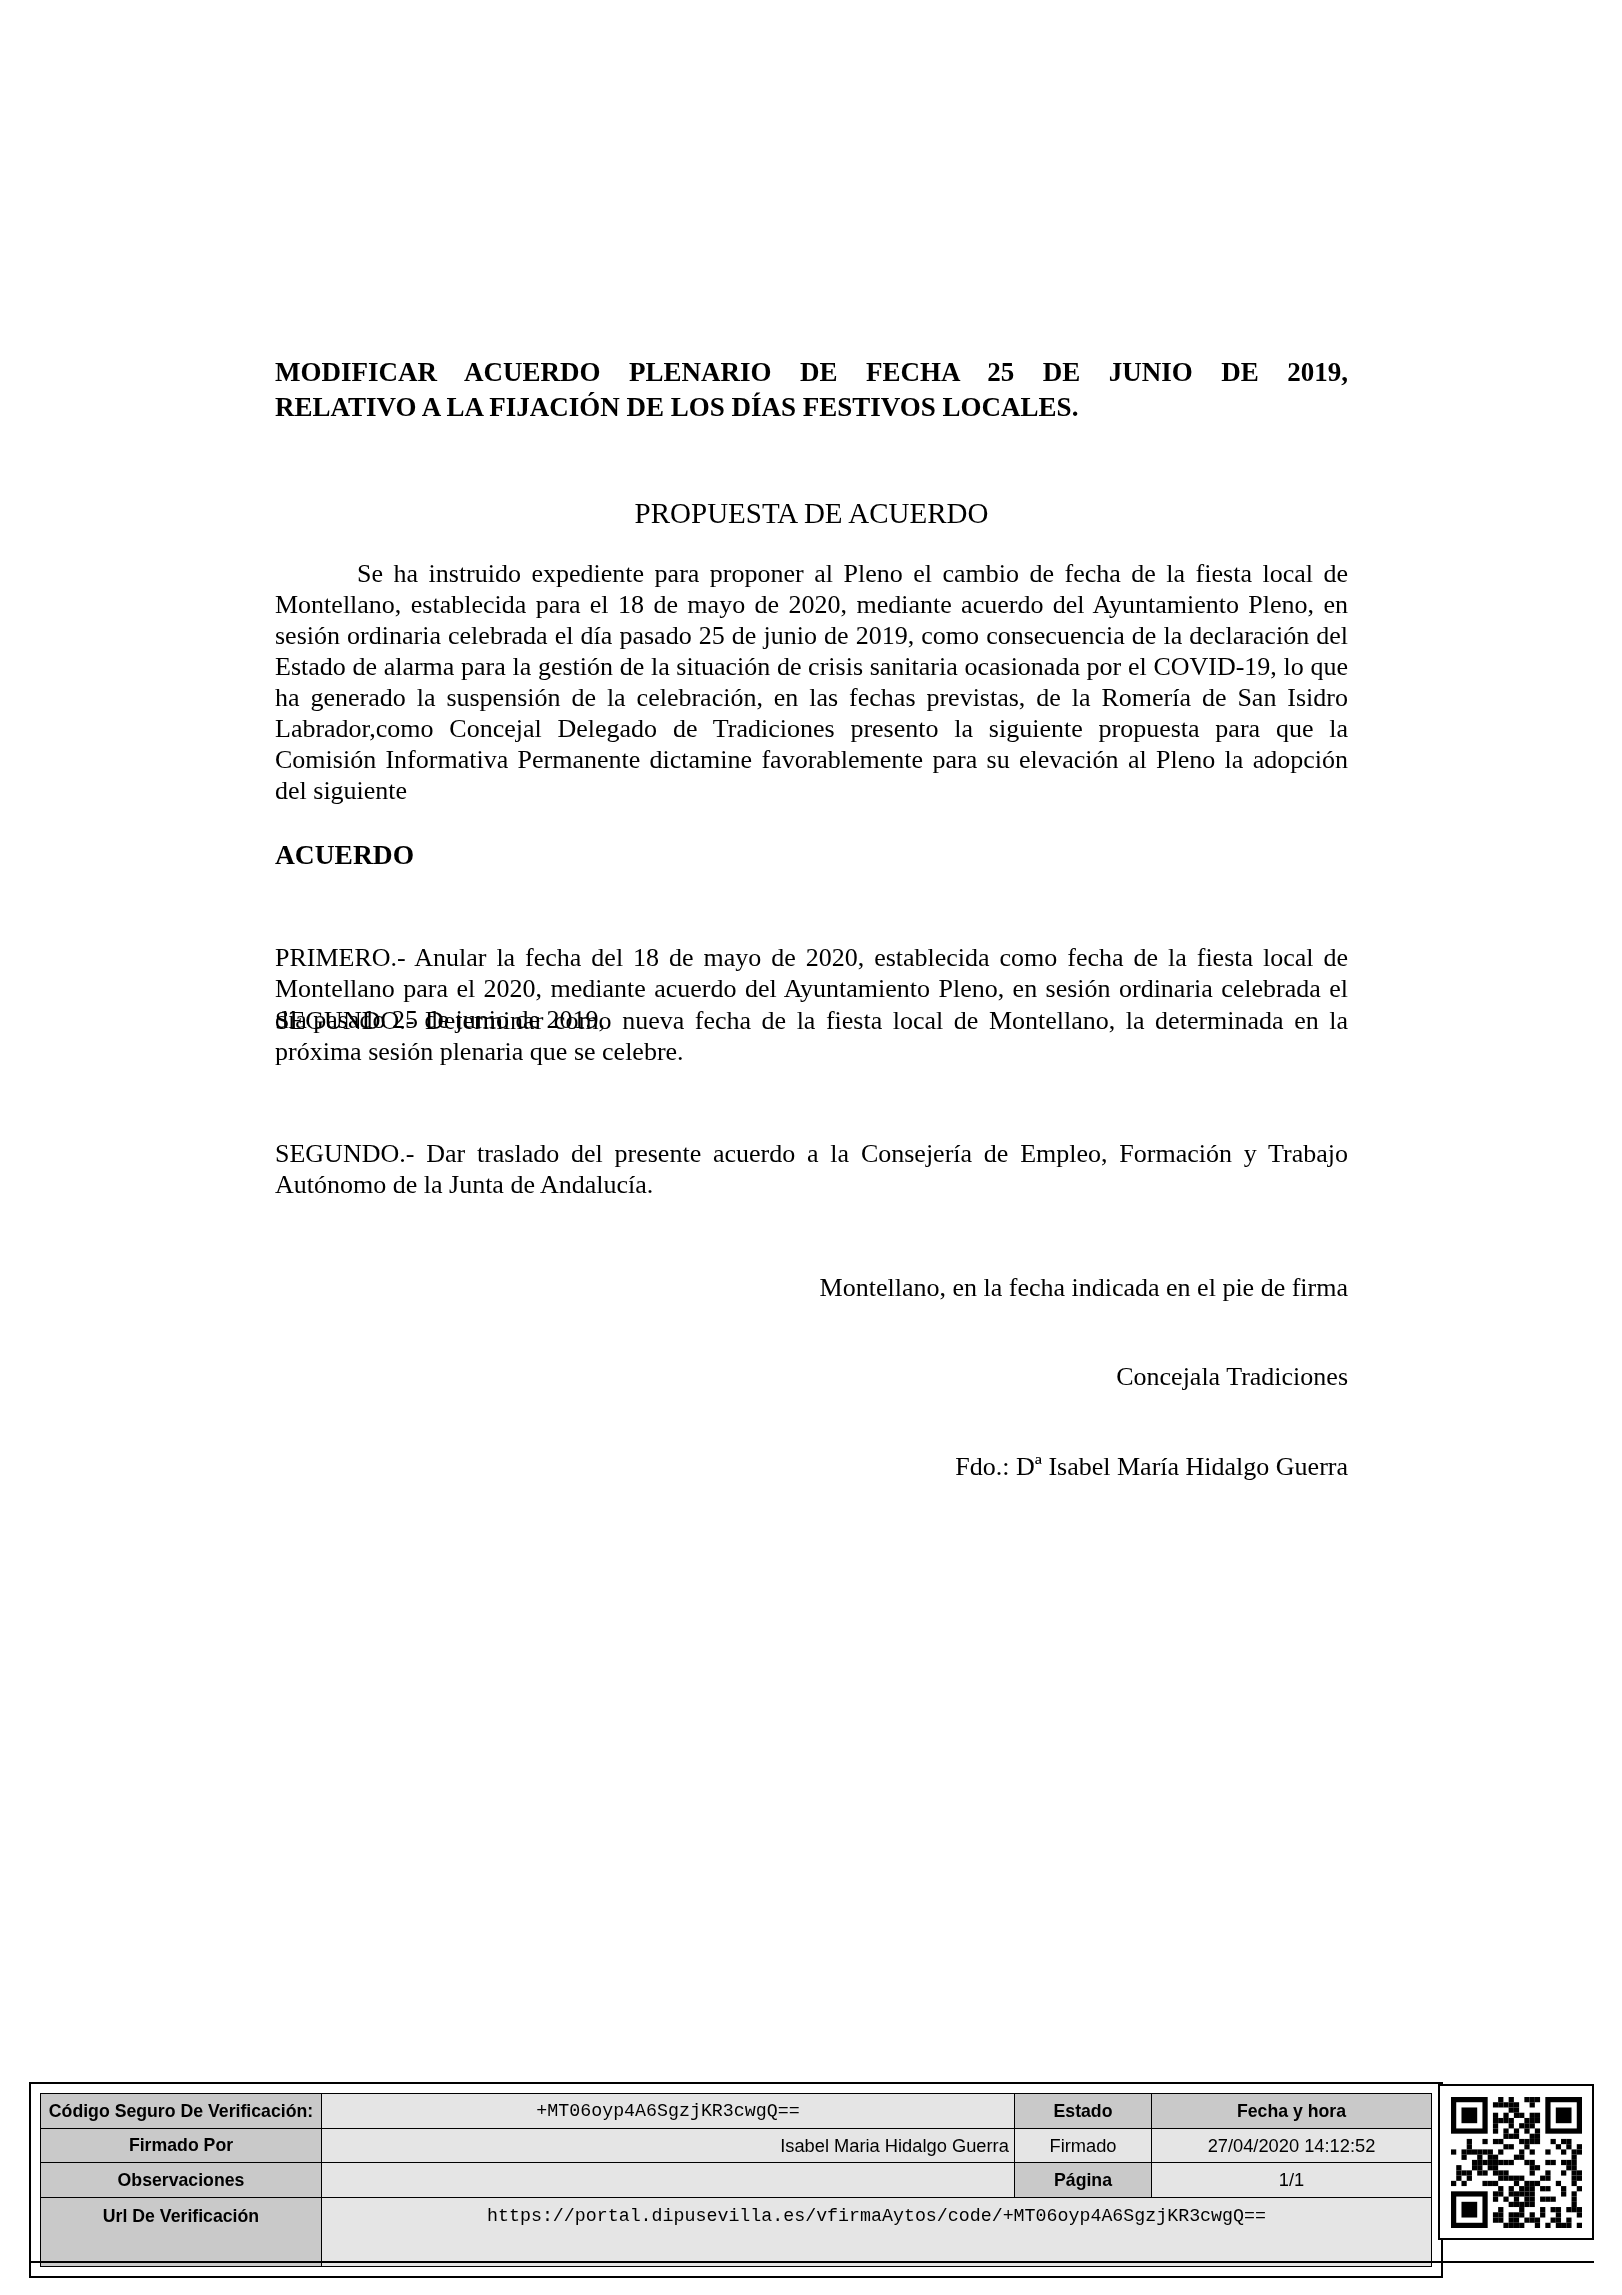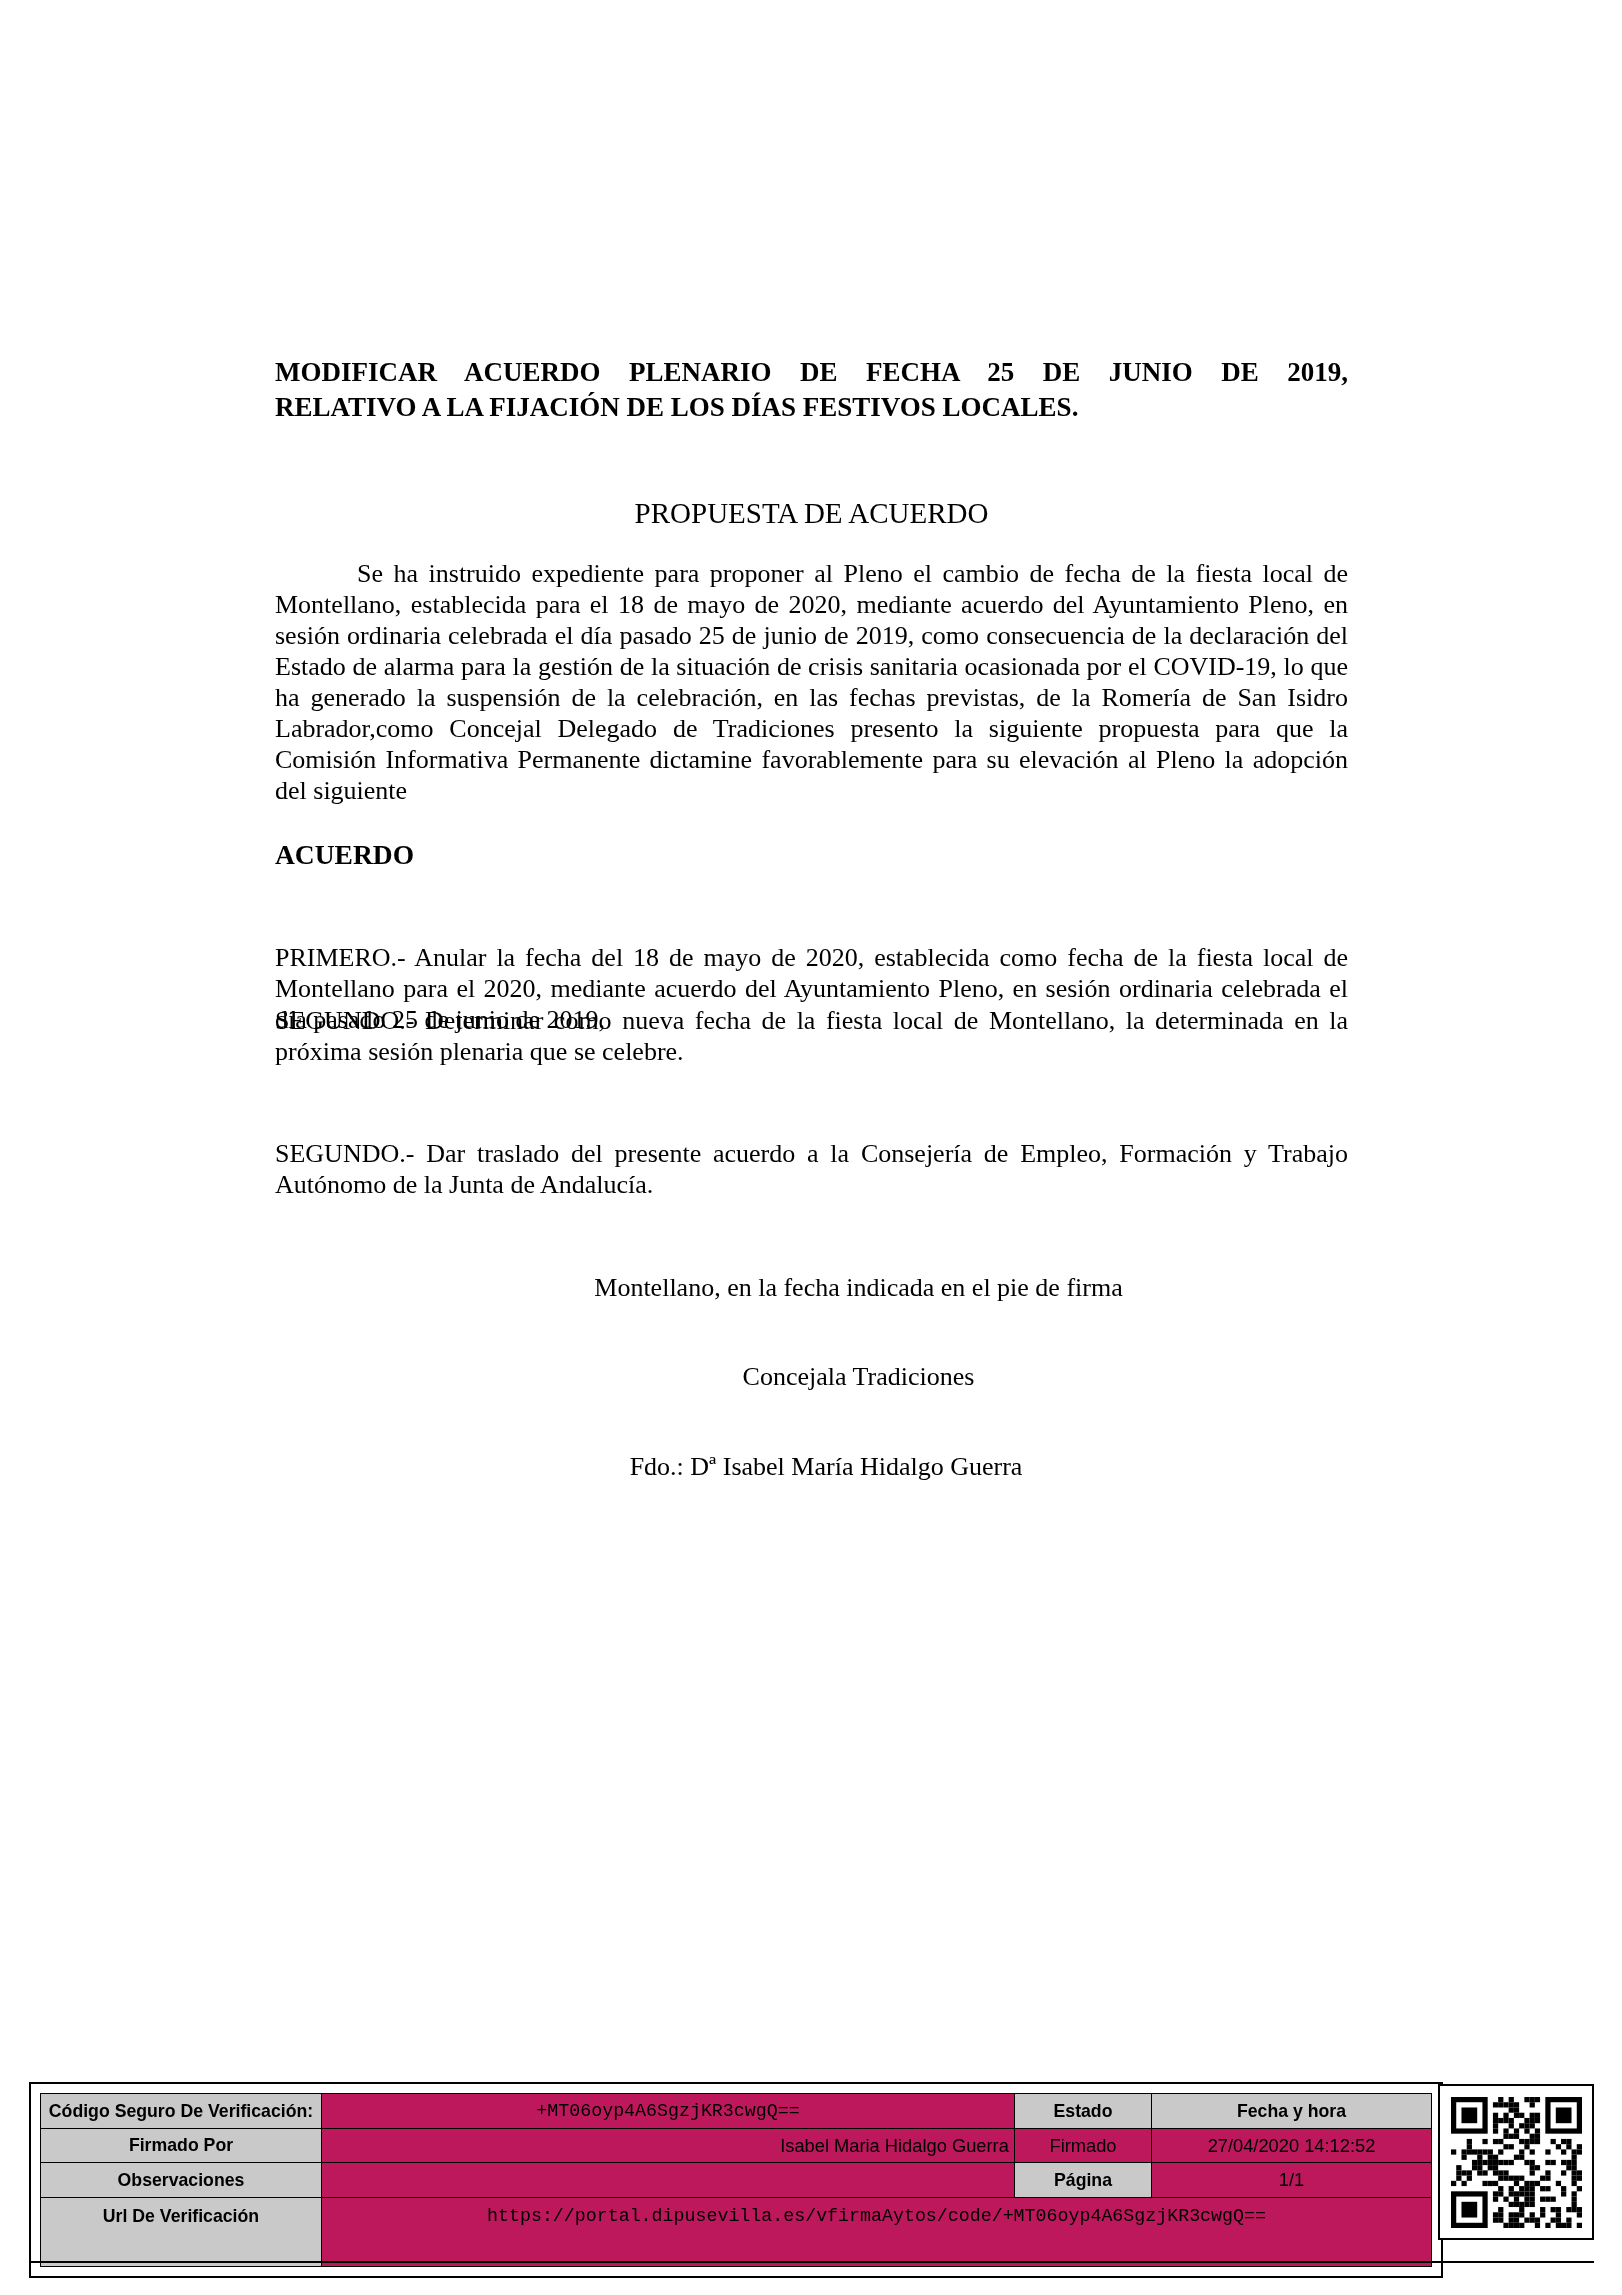--- a/index.html
+++ b/index.html
@@ -23,34 +23,34 @@
   .doc-title{top:355px;font-weight:bold;font-size:27px;line-height:35px;margin:0;}
   .doc-title .l1{display:block;text-align:justify;text-align-last:justify;}
   .doc-title .l2{display:block;}
   .subtitle{top:498px;text-align:center;font-size:29px;line-height:31px;}
   .para{font-size:26px;line-height:31px;text-align:justify;margin:0;}
   .intro{top:558px;text-indent:82px;}
   .acuerdo-h{top:839px;font-weight:bold;font-size:27.5px;margin:0;}
   .primero{top:942px;}
   .seg1{top:1005px;}
   .seg2{top:1138px;}
-  .plain{font-size:26px;line-height:31px;margin:0;text-align:center;}
+  .plain{font-size:26px;line-height:31px;margin:0;text-align:right;}
   .place{top:1272px;text-indent:94px;}
   .role{top:1361px;text-indent:94px;}
   .fdo{top:1451px;text-indent:29px;}
   
   .footer-box{
     position:absolute;left:29px;top:2082px;width:1392px;
     border:2.6px solid #000;padding:9px;background:#fff;
   }
   table.vf{border-collapse:collapse;width:1392px;table-layout:fixed;
     font-family:"Liberation Sans",sans-serif;font-size:18.3px;}
   table.vf td{border:1.3px solid #000;overflow:hidden;vertical-align:middle;padding:0 5.2px;}
   td.lbl{background:#c9c9c9;font-weight:bold;text-align:center;font-size:17.7px;white-space:nowrap;}
-  td.val{background:#be185d;text-align:center;}
+  td.val{background:#e5e5e5;text-align:center;}
   td.val.left{text-align:right;padding-left:7.9px;}
   .mono{font-family:"Liberation Mono","DejaVu Sans Mono",monospace;font-size:18.3px;}
   tr.r1 td{height:34px;} tr.r2 td{height:33px;} tr.r3 td{height:34px;}
   tr.r4 td{height:60px;vertical-align:top;padding-top:7.9px;}
   .qr-box{
     position:absolute;left:1438px;top:2084px;width:152px;height:152px;
     border:2px solid #000;background:#fff;
     display:flex;align-items:center;justify-content:center;
   }
   .bottom-rule{position:absolute;left:29px;top:2261px;width:1565px;border-top:2.6px solid #000;}

